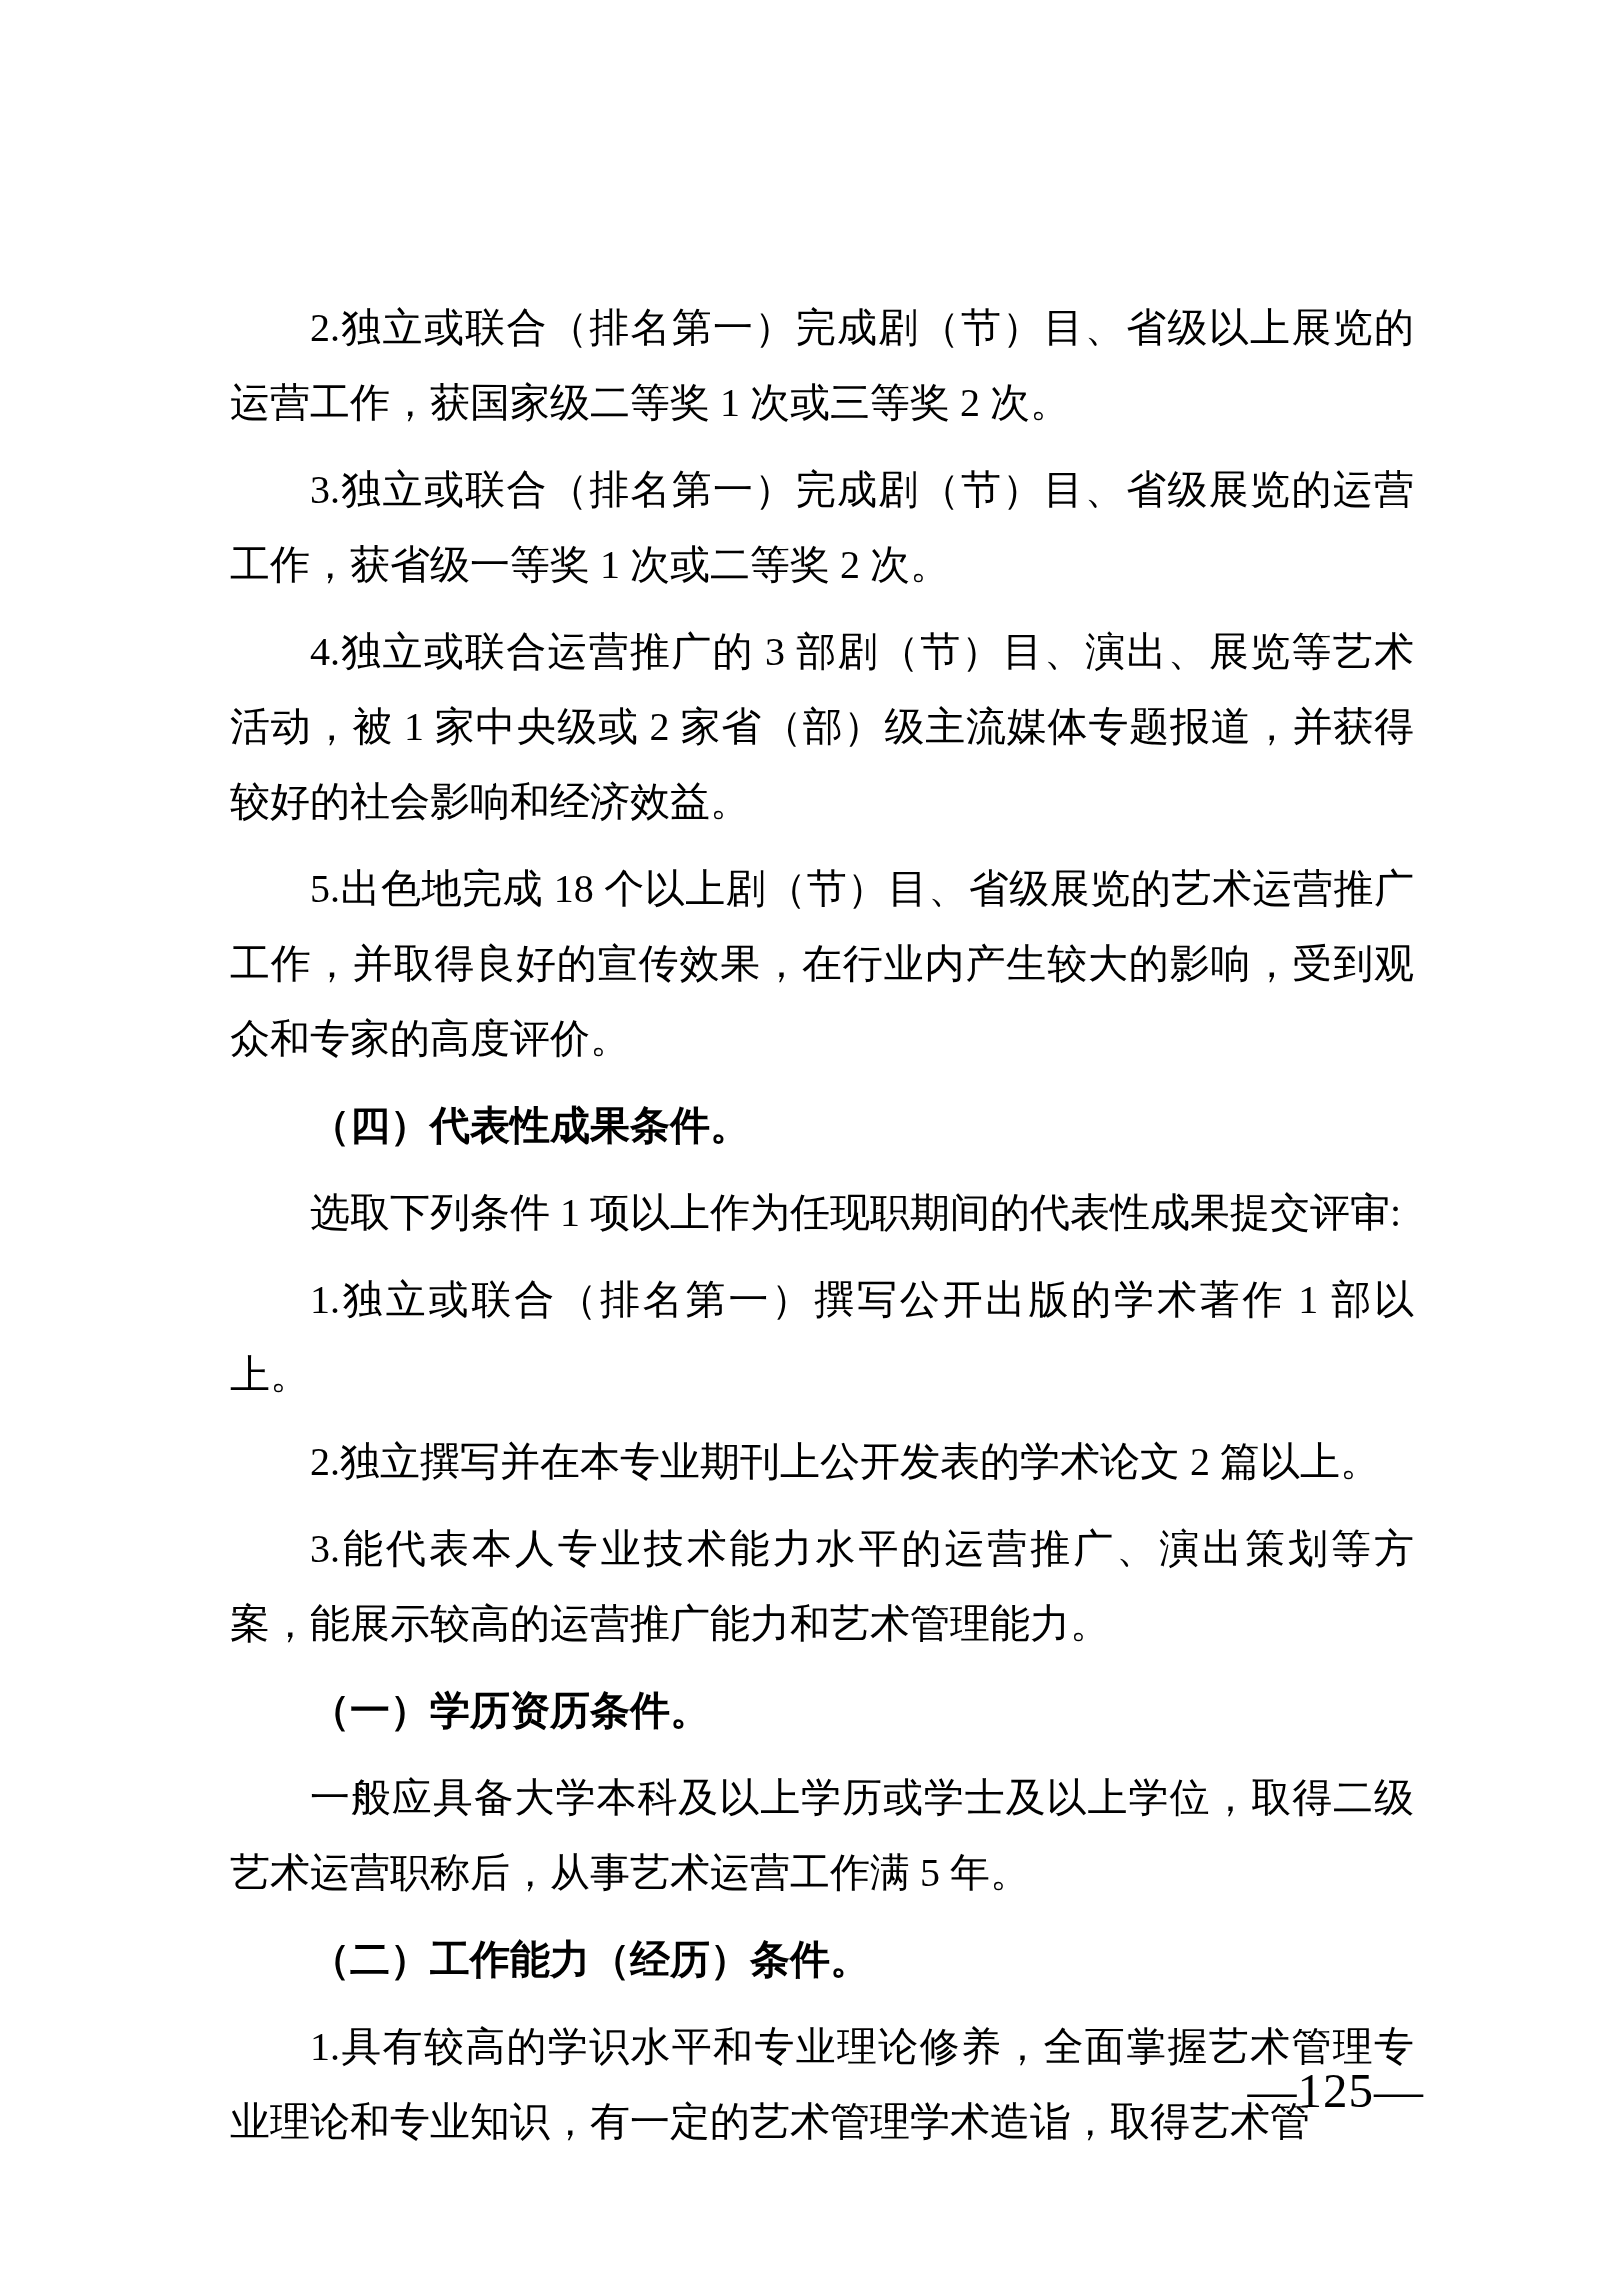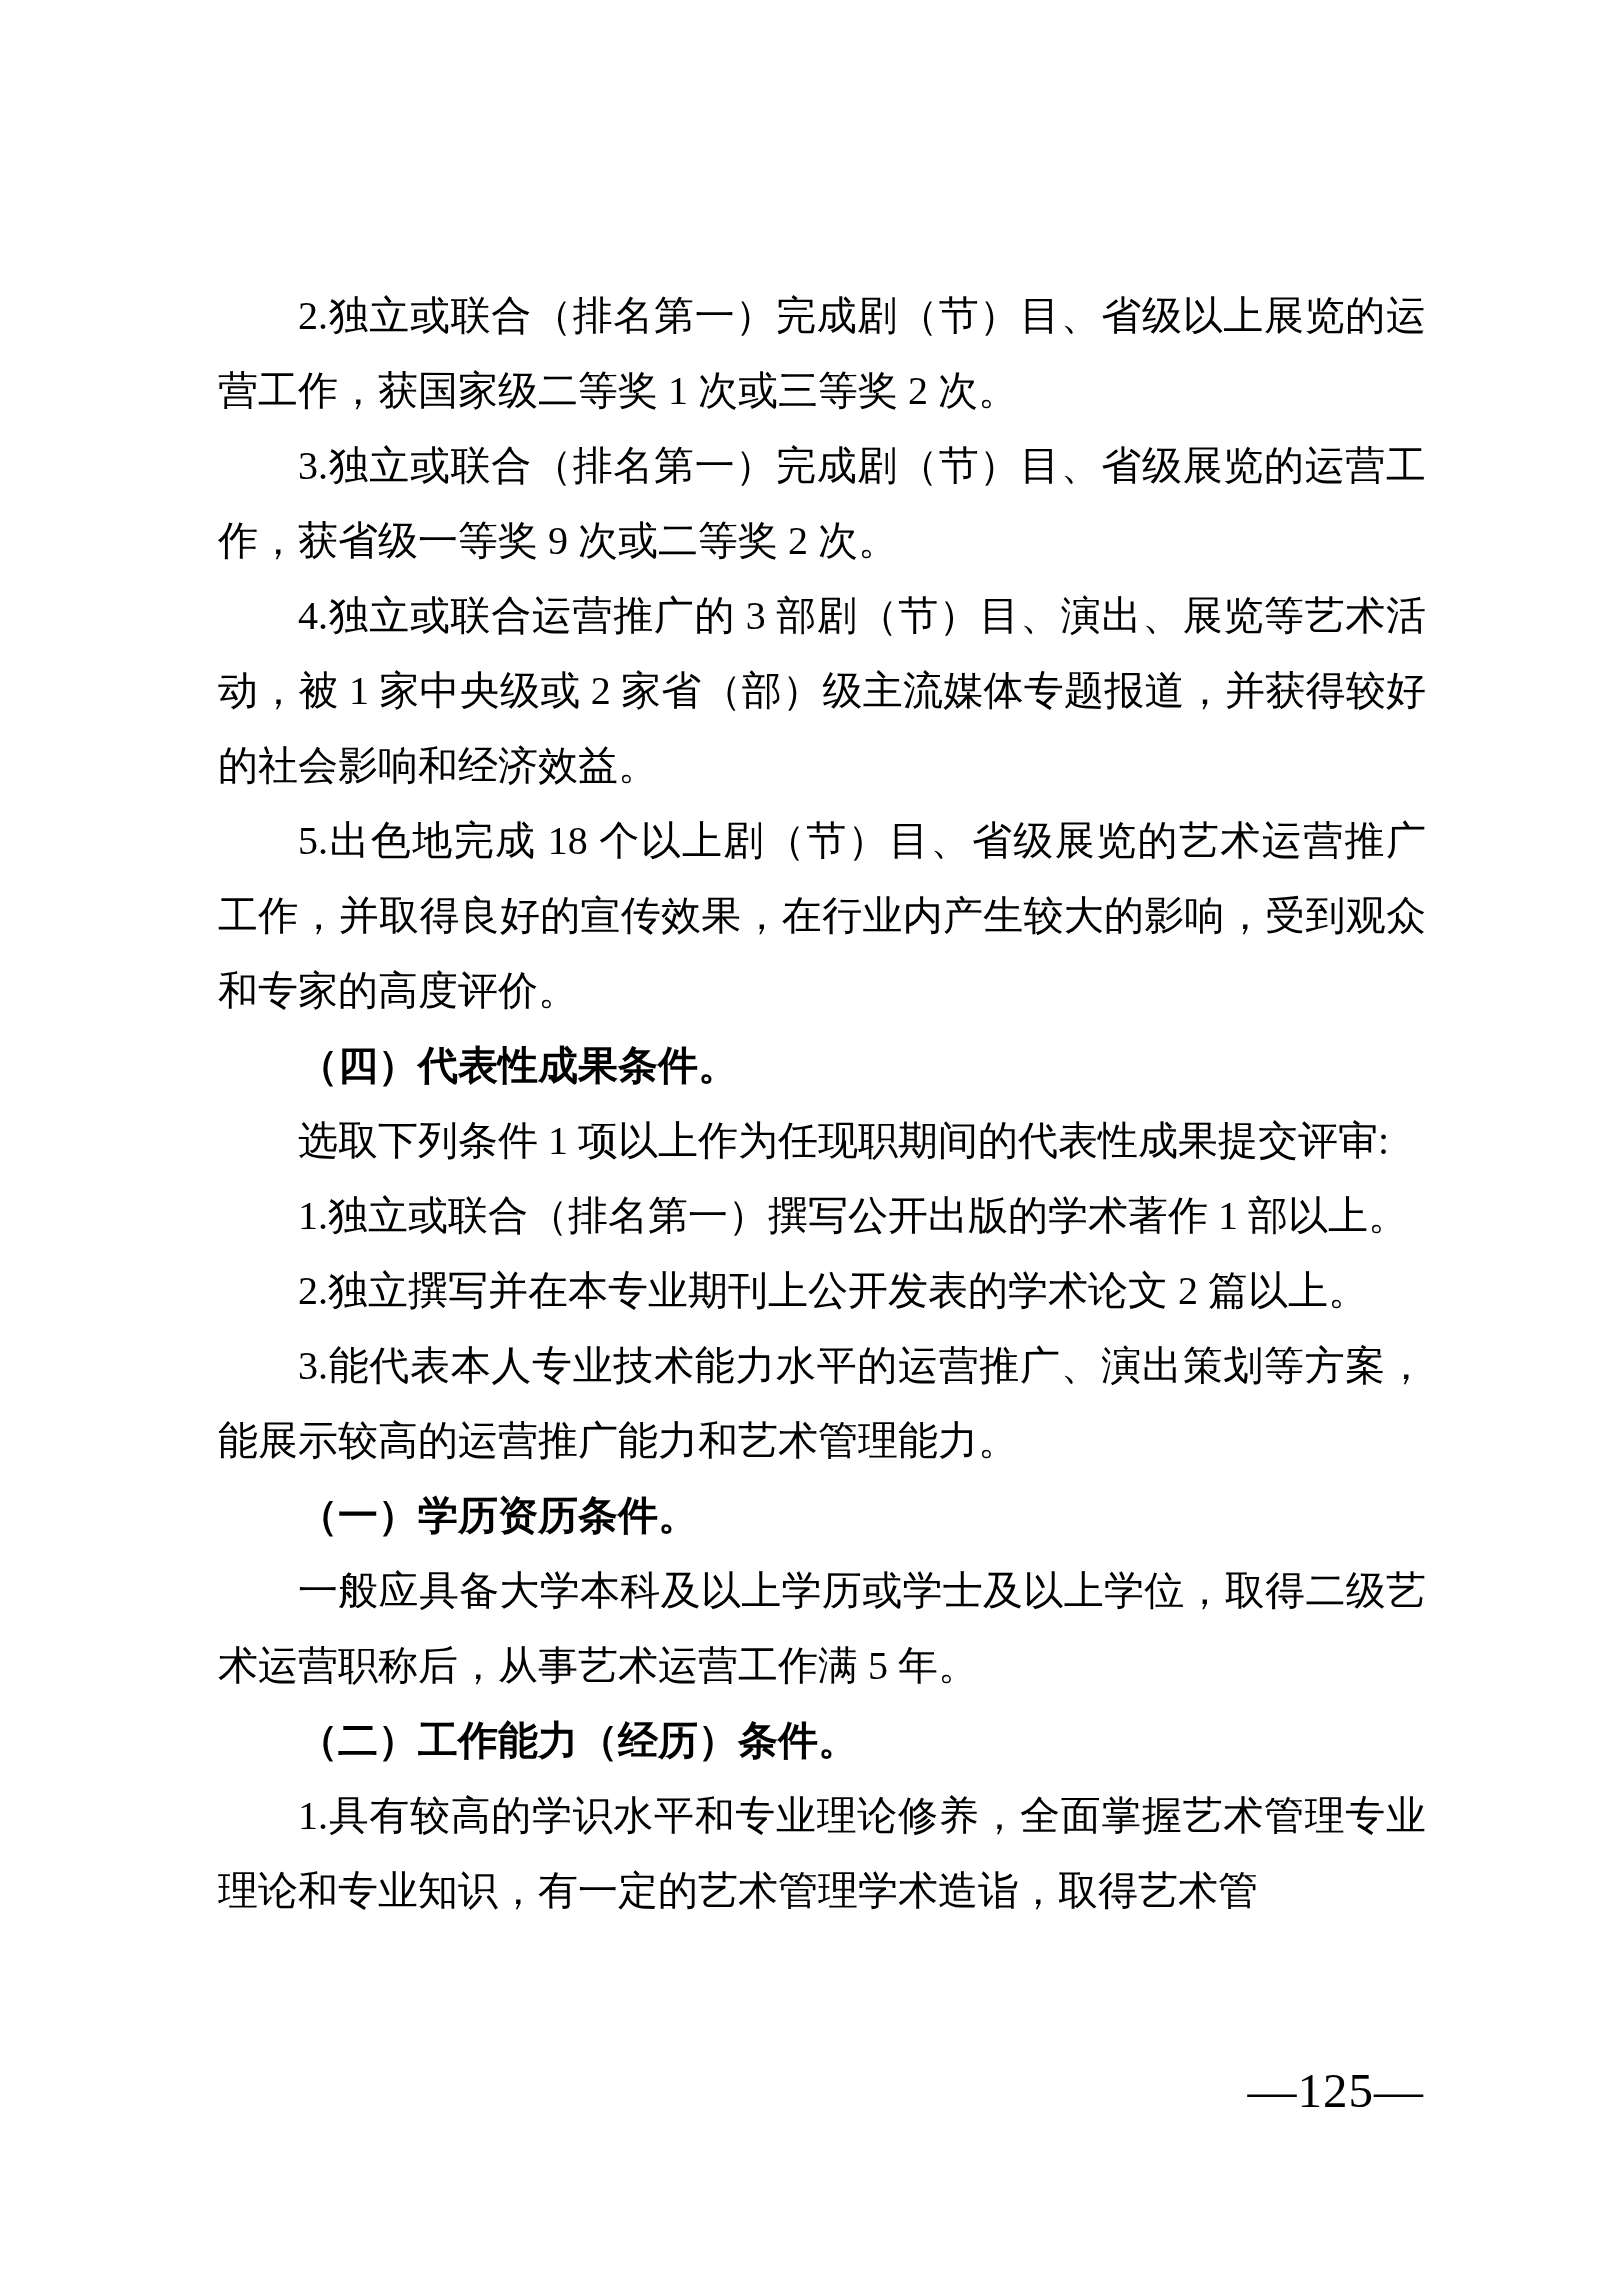--- a/index.html
+++ b/index.html
@@ -19,21 +19,21 @@
   .doc-body {
     position: absolute;
     left: 218px;
     top: 278px;
     width: 1208px;
     font-size: 40px;
     line-height: 75px;
     text-align: justify;
   }
   .doc-body p {
-    margin: 0;
+    margin: 12px;
     padding: 0;
     text-indent: 2em;
   }
   .heading-sub {
     font-weight: bold;
   }
   .heading-section {
     font-weight: bold;
     font-family: "Liberation Sans", "DejaVu Sans", sans-serif;
   }
@@ -47,21 +47,21 @@
     text-align: right;
   }
 </style>
 </head>
 <body>
 
 <div class="page">
 
   <div class="doc-body">
     <p class="item">2.独立或联合（排名第一）完成剧（节）目、省级以上展览的运营工作，获国家级二等奖 1 次或三等奖 2 次。</p>
-    <p class="item">3.独立或联合（排名第一）完成剧（节）目、省级展览的运营工作，获省级一等奖 9 次或二等奖 2 次。</p>
+    <p class="item">3.独立或联合（排名第一）完成剧（节）目、省级展览的运营工作，获省级一等奖 1 次或二等奖 2 次。</p>
     <p class="item">4.独立或联合运营推广的 3 部剧（节）目、演出、展览等艺术活动，被 1 家中央级或 2 家省（部）级主流媒体专题报道，并获得较好的社会影响和经济效益。</p>
     <p class="item">5.出色地完成 18 个以上剧（节）目、省级展览的艺术运营推广工作，并取得良好的宣传效果，在行业内产生较大的影响，受到观众和专家的高度评价。</p>
     <p class="heading-sub">（四）代表性成果条件。</p>
     <p class="item">选取下列条件 1 项以上作为任现职期间的代表性成果提交评审:</p>
     <p class="item">1.独立或联合（排名第一）撰写公开出版的学术著作 1 部以上。</p>
     <p class="item">2.独立撰写并在本专业期刊上公开发表的学术论文 2 篇以上。</p>
     <p class="item">3.能代表本人专业技术能力水平的运营推广、演出策划等方案，能展示较高的运营推广能力和艺术管理能力。</p>
     <p class="heading-sub">（一）学历资历条件。</p>
     <p class="item">一般应具备大学本科及以上学历或学士及以上学位，取得二级艺术运营职称后，从事艺术运营工作满 5 年。</p>
     <p class="heading-sub">（二）工作能力（经历）条件。</p>

